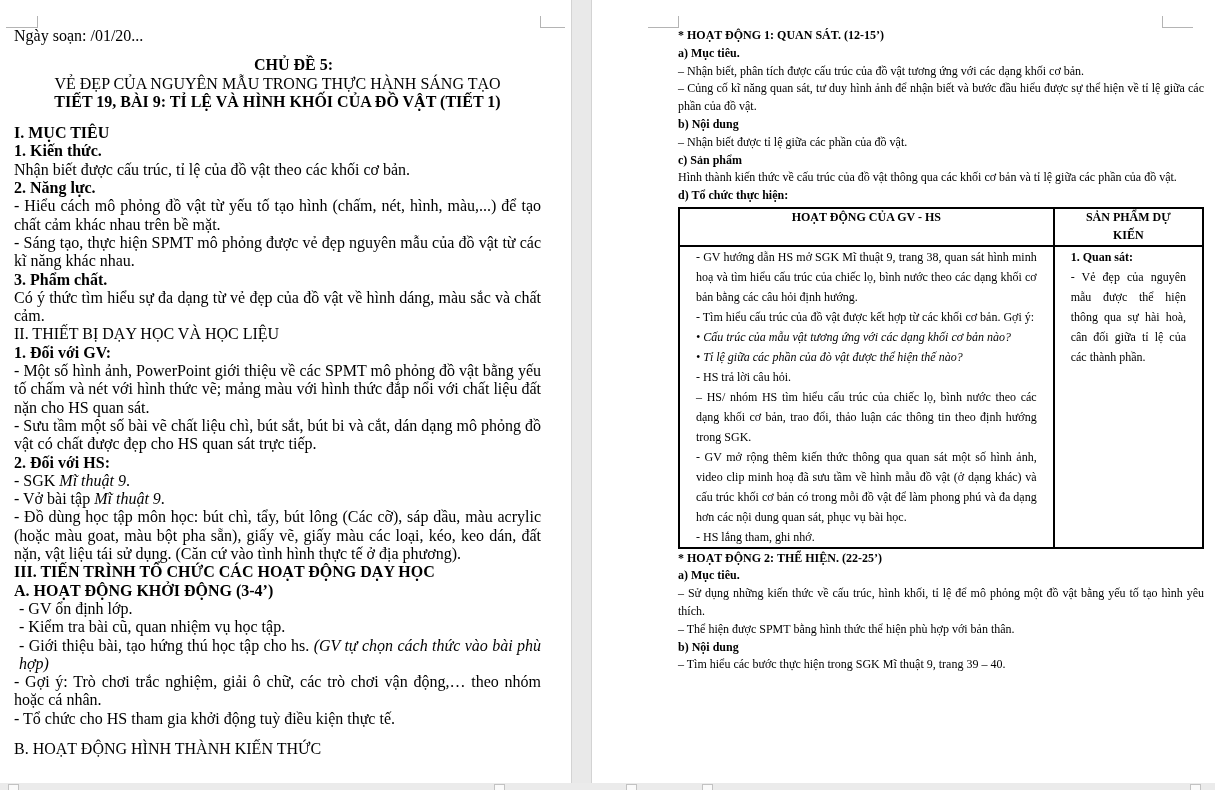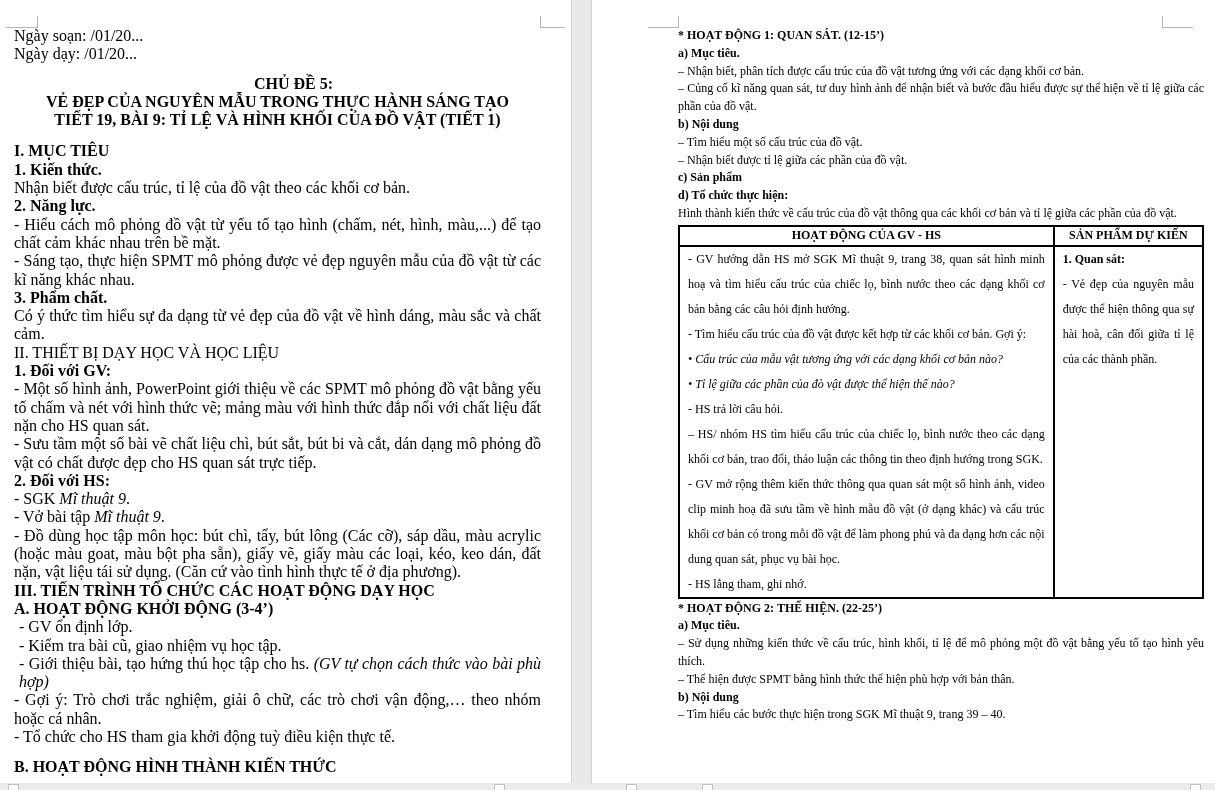--- a/index.html
+++ b/index.html
@@ -15,46 +15,45 @@
   .content{position:absolute;}
   .content-l{left:14px;top:11px;width:527px;font-size:16px;line-height:18.3px;}
   .content-r{left:86px;top:11px;width:526px;font-size:12px;line-height:17.8px;}
 
   p{margin:0;text-align:justify;}
   p.center{text-align:center;}
   p.ind{padding-left:5px;}
   .sp{width:100%;}
 
   table.acttbl{border-collapse:collapse;width:100%;margin:2px 0 1px 0;table-layout:fixed;}
-  table.acttbl th,table.acttbl td{border:2px solid #000;vertical-align:top;padding:0 8px;}
+  table.acttbl th,table.acttbl td{border:2px solid #000;vertical-align:top;padding:0 16px;}
   table.acttbl th{font-weight:bold;text-align:center;line-height:17.8px;}
-  table.acttbl td{line-height:25px;}
+  table.acttbl td{line-height:20px;}
   .col-gv{width:71.5%;}
   .col-sp{width:28.5%;}
 
   .cm{position:absolute;z-index:4;}
   .cm-tl{border-right:1px solid #b4b4b4;border-bottom:1px solid #b4b4b4;}
   .cm-tr{border-left:1px solid #b4b4b4;border-bottom:1px solid #b4b4b4;}
   .pm{position:absolute;z-index:6;width:9px;height:6px;background:#fafafa;
     border:1px solid #c2c2c2;border-bottom:none;}
 </style>
 </head>
 <body>
 
 <div class="viewport">
 
   <div class="page page-left">
     <div class="cm cm-tl" style="left:6px;top:0;width:31px;height:11px;"></div>
     <div class="cm cm-tr" style="left:540px;top:0;width:24px;height:11px;"></div>
     <div class="content content-l" id="leftBlocks">
         <p><span>Ngày soạn: /01/20...</span></p>
-        <p><span>Ngày dạy: /01/20...</span></p>
         <div class="sp" style="height: 11px;"></div>
         <p class="center"><span style="font-weight: bold; margin-left: 32px;">CHỦ ĐỀ 5:</span></p>
-        <p class="center"><span style="font-weight: bold;">VẺ ĐẸP CỦA NGUYÊN MẪU TRONG THỰC HÀNH SÁNG TẠO</span></p>
+        <p class="center"><span style="font-weight: normal;">VẺ ĐẸP CỦA NGUYÊN MẪU TRONG THỰC HÀNH SÁNG TẠO</span></p>
         <p class="center"><span style="font-weight: bold;">TIẾT 19, BÀI 9: TỈ LỆ VÀ HÌNH KHỐI CỦA ĐỒ VẬT (TIẾT 1)</span></p>
         <div class="sp" style="height: 13px;"></div>
         <p><span style="font-weight: bold;">I. MỤC TIÊU</span></p>
         <p><span style="font-weight: bold;">1. Kiến thức.</span></p>
         <p><span>Nhận biết được cấu trúc, tỉ lệ của đồ vật theo các khối cơ bản.</span></p>
         <p><span style="font-weight: bold;">2. Năng lực.</span></p>
         <p><span>- Hiểu cách mô phỏng đồ vật từ yếu tố tạo hình (chấm, nét, hình, màu,...) để tạo chất cảm khác nhau trên bề mặt.</span></p>
         <p><span>- Sáng tạo, thực hiện SPMT mô phỏng được vẻ đẹp nguyên mẫu của đồ vật từ các kĩ năng khác nhau.</span></p>
         <p><span style="font-weight: bold;">3. Phẩm chất.</span></p>
         <p><span>Có ý thức tìm hiểu sự đa dạng từ vẻ đẹp của đồ vật về hình dáng, màu sắc và chất cảm.</span></p>
@@ -62,46 +61,45 @@
         <p><span style="font-weight: bold;">1. Đối với GV:</span></p>
         <p><span>- Một số hình ảnh, PowerPoint giới thiệu về các SPMT mô phỏng đồ vật bằng yếu tố chấm và nét với hình thức vẽ; mảng màu với hình thức đắp nổi với chất liệu đất nặn cho HS quan sát.</span></p>
         <p><span>- Sưu tầm một số bài vẽ chất liệu chì, bút sắt, bút bi và cắt, dán dạng mô phỏng đồ vật có chất được đẹp cho HS quan sát trực tiếp.</span></p>
         <p><span style="font-weight: bold;">2. Đối với HS:</span></p>
         <p><span>- SGK </span><span style="font-style: italic;">Mĩ thuật 9</span><span>.</span></p>
         <p><span>- Vở bài tập </span><span style="font-style: italic;">Mĩ thuật 9</span><span>.</span></p>
         <p><span>- Đồ dùng học tập môn học: bút chì, tẩy, bút lông (Các cỡ), sáp dầu, màu acrylic (hoặc màu goat, màu bột pha sẵn), giấy vẽ, giấy màu các loại, kéo, keo dán, đất nặn, vật liệu tái sử dụng. (Căn cứ vào tình hình thực tế ở địa phương).</span></p>
         <p><span style="font-weight: bold;">III. TIẾN TRÌNH TỔ CHỨC CÁC HOẠT ĐỘNG DẠY HỌC</span></p>
         <p><span style="font-weight: bold;">A. HOẠT ĐỘNG KHỞI ĐỘNG (3-4’)</span></p>
         <p class="ind"><span>- GV ổn định lớp.</span></p>
-        <p class="ind"><span>- Kiểm tra bài cũ, giao nhiệm vụ học tập.</span></p>
+        <p class="ind"><span>- Kiểm tra bài cũ, quan nhiệm vụ học tập.</span></p>
         <p class="ind"><span>- Giới thiệu bài, tạo hứng thú học tập cho hs. </span><span style="font-style: italic;">(GV tự chọn cách thức vào bài phù hợp)</span></p>
         <p><span>- Gợi ý: Trò chơi trắc nghiệm, giải ô chữ, các trò chơi vận động,… theo nhóm hoặc cá nhân.</span></p>
         <p><span>- Tổ chức cho HS tham gia khởi động tuỳ điều kiện thực tế.</span></p>
         <div class="sp" style="height: 12px;"></div>
-        <p><span style="font-weight: bold;">B. HOẠT ĐỘNG HÌNH THÀNH KIẾN THỨC</span></p>
+        <p><span style="font-weight: normal;">B. HOẠT ĐỘNG HÌNH THÀNH KIẾN THỨC</span></p>
       </div>
   </div>
 
   <div class="page-gap"></div>
 
   <div class="page page-right">
     <div class="cm cm-tl" style="left:56px;top:0;width:30px;height:11px;"></div>
     <div class="cm cm-tr" style="left:570px;top:0;width:30px;height:11px;"></div>
     <div class="content content-r">
       <div id="rtTop">
           <p><span style="font-weight: bold;">* HOẠT ĐỘNG 1: QUAN SÁT. (12-15’)</span></p>
           <p><span style="font-weight: bold;">a) Mục tiêu.</span></p>
           <p><span>– Nhận biết, phân tích được cấu trúc của đồ vật tương ứng với các dạng khối cơ bản.</span></p>
           <p><span>– Củng cố kĩ năng quan sát, tư duy hình ảnh để nhận biết và bước đầu hiểu được sự thể hiện về tỉ lệ giữa các phần của đồ vật.</span></p>
           <p><span style="font-weight: bold;">b) Nội dung</span></p>
-          <p><span>– Tìm hiểu một số cấu trúc của đồ vật.</span></p>
           <p><span>– Nhận biết được tỉ lệ giữa các phần của đồ vật.</span></p>
           <p><span style="font-weight: bold;">c) Sản phẩm</span></p>
+          <p><span>Hình thành kiến thức về cấu trúc của đồ vật thông qua các khối cơ bản và tỉ lệ giữa các phần của đồ vật.</span></p>
           <p><span style="font-weight: bold;">d) Tổ chức thực hiện:</span></p>
-          <p><span>Hình thành kiến thức về cấu trúc của đồ vật thông qua các khối cơ bản và tỉ lệ giữa các phần của đồ vật.</span></p>
         </div>
       <table class="acttbl">
         <colgroup>
             <col class="col-gv">
             <col class="col-sp">
           </colgroup>
         <tbody>
             <tr>
           <th>HOẠT ĐỘNG CỦA GV - HS</th>
           <th>SẢN PHẨM DỰ KIẾN</th>

